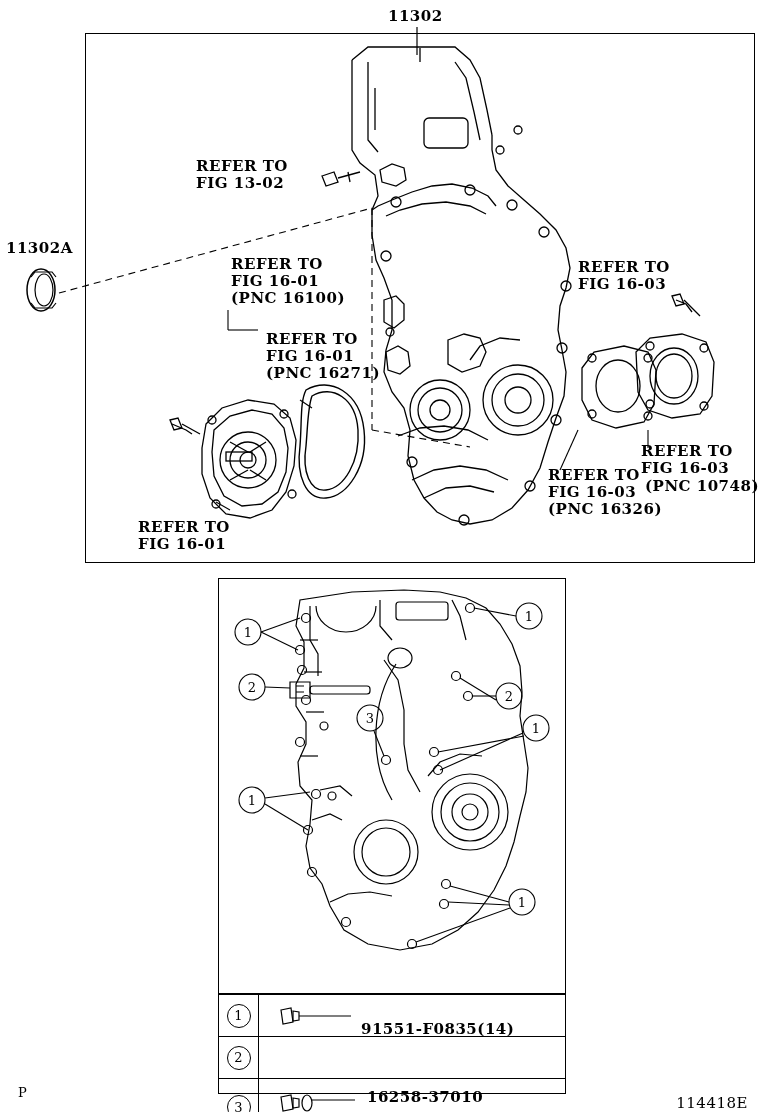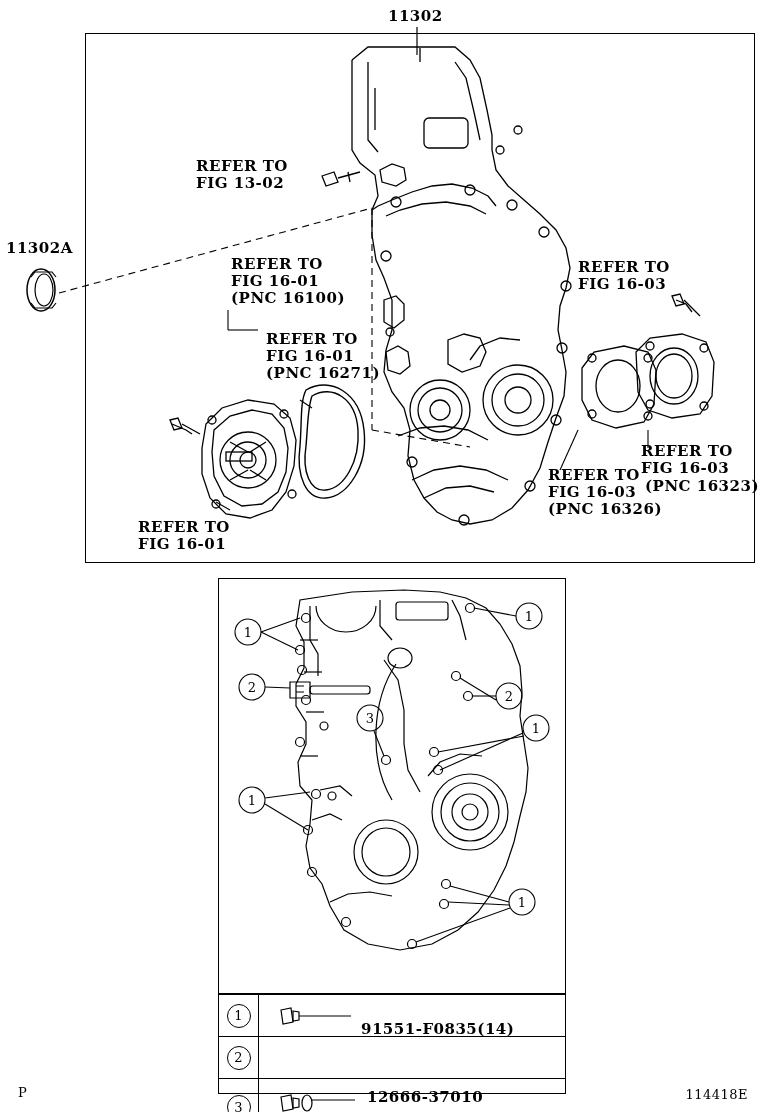--- a/index.html
+++ b/index.html
@@ -9,21 +9,21 @@
   .box{position:absolute;border:1.5px solid #000;box-sizing:border-box;}
   .tbl{position:absolute;border:1.5px solid #000;box-sizing:border-box;}
   .tbl .row{display:flex;align-items:center;border-bottom:1.5px solid #000;box-sizing:border-box;height:42px;}
   .tbl .row:last-child{border-bottom:none;height:56px;}
   .tbl .cellnum{width:40px;height:100%;display:flex;align-items:center;justify-content:center;border-right:1.5px solid #000;box-sizing:border-box;}
   .tbl .cellbody{flex:1;display:flex;align-items:center;padding-left:16px;position:relative;height:100%;}
   .circnum{width:22px;height:22px;border:1.5px solid #000;border-radius:50%;display:flex;align-items:center;justify-content:center;font-size:13px;font-family:"DejaVu Serif",serif;}
   .partnum{font-family:"DejaVu Serif",serif;font-weight:700;font-size:15px;letter-spacing:0.5px;white-space:pre;margin-top:26px;}
   .twoline{display:flex;flex-direction:column;justify-content:center;line-height:19px;}
   .footer-left{position:absolute;left:18px;bottom:12px;font-size:13px;font-family:"DejaVu Serif",serif;}
-  .footer-right{position:absolute;right:12px;bottom:10px;font-size:13px;font-family:"DejaVu Serif",serif;letter-spacing:0.5px;}
+  .footer-right{position:absolute;right:12px;bottom:0;font-size:15px;font-family:"DejaVu Serif",serif;letter-spacing:0.5px;}
   svg{position:absolute;left:0;top:0;overflow:visible;}
   .ln{stroke:#000;fill:none;}
 </style>
 </head>
 <body>
 
 <div class="page">
 
   <div class="lbl" style="left:388px;top:8px;">11302</div>
 
@@ -171,21 +171,21 @@
 
   <div class="lbl" style="left:266px;top:331px;">REFER TO
 FIG 16-01
 (PNC 16271)</div>
 
   <div class="lbl" style="left:578px;top:259px;">REFER TO
 FIG 16-03</div>
 
   <div class="lbl" style="left:641px;top:443px;">REFER TO
 FIG 16-03</div>
-  <div class="lbl" style="left:645px;top:478px;">(PNC 16323)</div>
+  <div class="lbl" style="left:645px;top:478px;">(PNC 10748)</div>
 
   <div class="lbl" style="left:548px;top:467px;">REFER TO
 FIG 16-03
 (PNC 16326)</div>
 
   <div class="lbl" style="left:138px;top:519px;">REFER TO
 FIG 16-01</div>
 
   <div class="box" style="left:218px;top:578px;width:348px;height:416px;"></div>
 
@@ -323,21 +323,21 @@
         <svg width="86" height="40" style="position:relative;left:0;top:0;flex:none;">
           <g stroke="#000" fill="none" stroke-width="1.2">
             <path d="M6 10 L16 8 L18 22 L8 24 Z"></path>
             <path d="M18 11 L24 12 L24 20 L18 21 Z"></path>
             <ellipse cx="32" cy="16" rx="5" ry="8"></ellipse>
             <line x1="37" y1="13" x2="80" y2="13"></line>
             <line x1="24" y1="28" x2="80" y2="28"></line>
           </g>
         </svg>
         <div class="twoline" style="margin-left:6px;">
-          <span class="partnum">12666-37010</span>
+          <span class="partnum">16258-37010</span>
           <span class="partnum">91551-J0640</span>
         </div>
       </div>
     </div>
   </div>
 
   <div class="footer-left">P</div>
   <div class="footer-right">114418E</div>
 
 </div>

